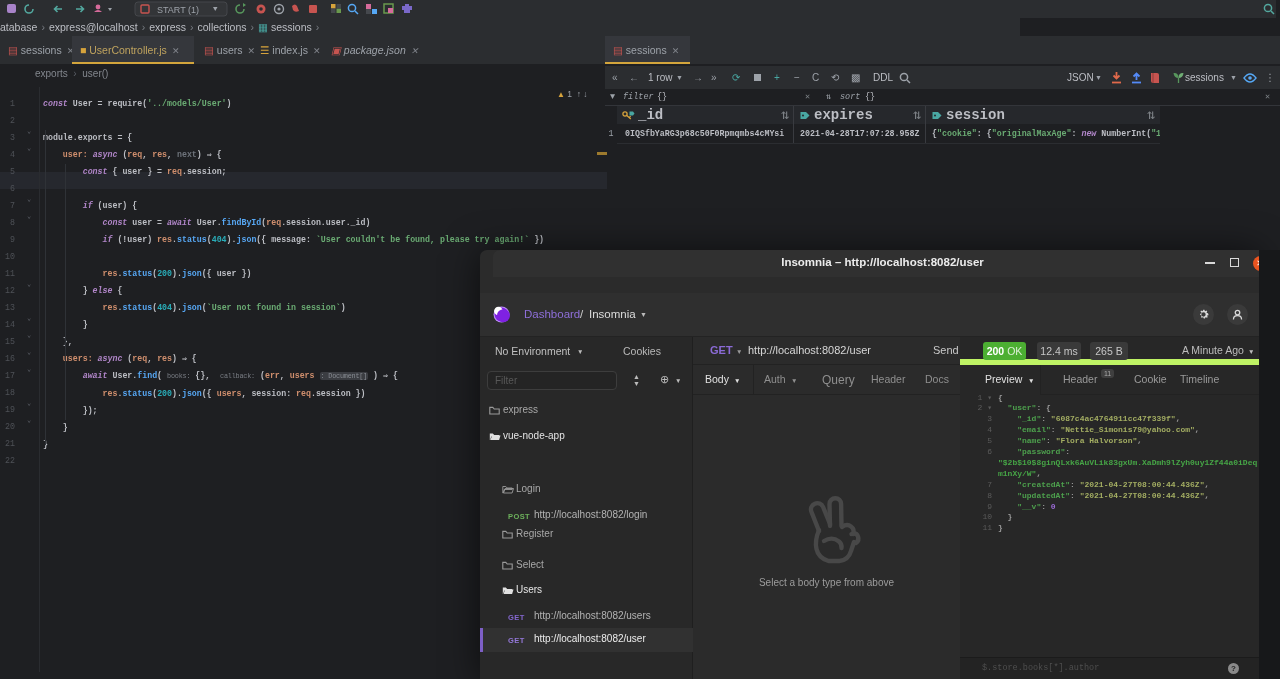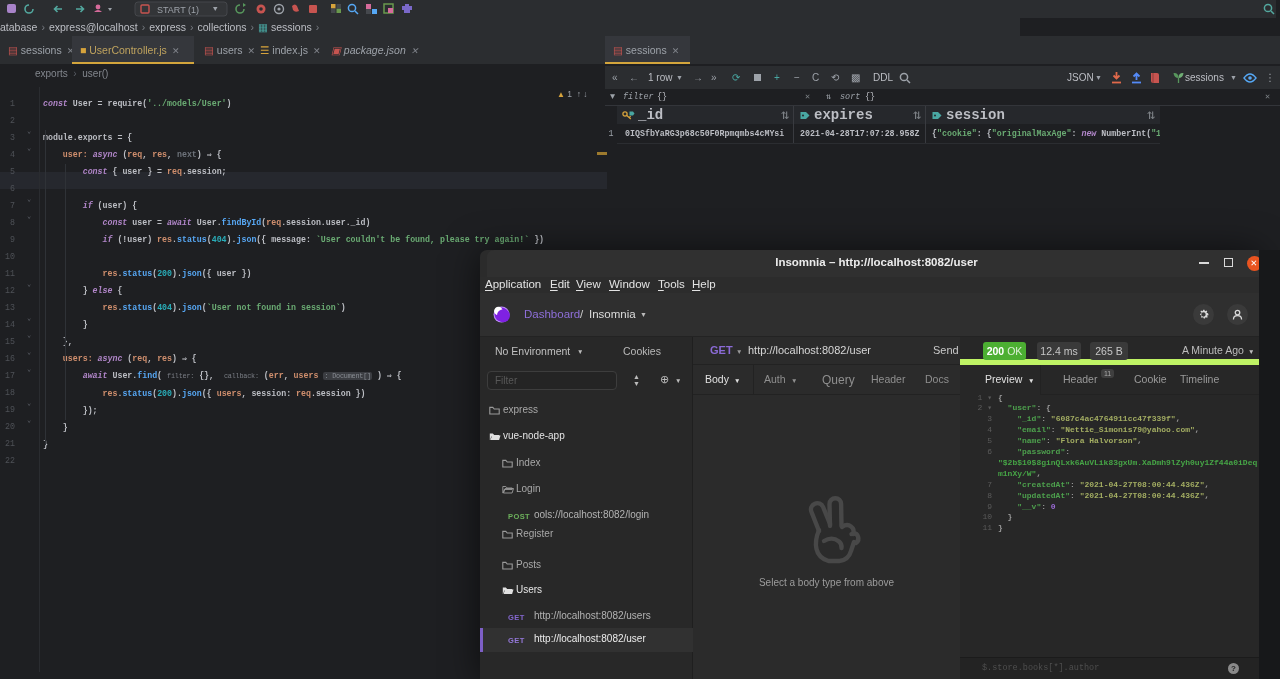--- a/index.html
+++ b/index.html
@@ -36,21 +36,21 @@
   #dbfilter{left:605px;top:89px;width:675px;height:17px;background:#1e1f22;border-bottom:1px solid #33353a;box-sizing:border-box;
      font-family:"Liberation Mono",monospace;font-size:8.5px;color:#9da2a9;}
   #dbheader{left:617px;top:106px;width:543px;height:18px;background:#26282c;
      font-family:"Liberation Mono",monospace;font-size:14px;color:#bcbec4;font-weight:bold;}
   #dbrow{left:617px;top:124px;width:543px;height:20px;background:#1e1f22;border-bottom:1px solid #2b2d31;box-sizing:border-box;
      font-family:"Liberation Mono",monospace;font-size:8.3px;color:#bcbec4;font-weight:bold;white-space:nowrap;overflow:hidden;}
   .colsep{position:absolute;top:0;bottom:0;width:1px;background:#393b40;}
   
   #insomnia{left:480px;top:250px;width:779px;height:429px;background:#2b2b2b;border-radius:7px 7px 0 0;
      box-shadow:0 2px 36px rgba(0,0,0,.6);}
-  #ititle{left:7px;top:0;width:779px;height:27px;background:#303030;border-radius:7px 7px 0 0;}
+  #ititle{left:13px;top:0;width:779px;height:27px;background:#303030;border-radius:7px 7px 0 0;}
   #ititle .t{position:absolute;width:100%;text-align:center;top:6px;font-size:11.5px;font-weight:bold;color:#ececec;}
   #imenu{left:0;top:27px;width:779px;height:16px;background:#2c2c2c;color:#e3e3e3;font-size:11.5px;}
   #imenu span{position:absolute;top:1px;}
   #imenu u{text-decoration:underline;text-underline-offset:1.5px;}
   #ihead{left:0;top:43px;width:779px;height:44px;background:#2f2f2f;border-bottom:1px solid #232323;box-sizing:border-box;}
   #isidebar{left:0;top:87px;width:213px;height:342px;background:#282828;border-right:1px solid #1f1f1f;box-sizing:border-box;}
   #imid{left:213px;top:87px;width:267px;height:342px;background:#2b2b2b;}
   #iresp{left:480px;top:87px;width:299px;height:342px;background:#272727;}
   .srow{position:absolute;left:0;width:213px;height:26px;color:#a8a8a8;font-size:10px;}
   .srow .txt{position:absolute;top:6px;}
@@ -148,21 +148,21 @@
         <span class="kw">if</span> (user) {
             <span class="kw">const</span> user = <span class="kw">await</span> User.<span class="mth">findById</span>(<span class="prm">req</span>.session.user._id)
             <span class="kw">if</span> (!user) <span class="prm">res</span>.<span class="mth">status</span>(<span class="num">404</span>).<span class="mth">json</span>({ message: <span class="str">`User couldn't be found, please try again!`</span> })
 
             <span class="prm">res</span>.<span class="mth">status</span>(<span class="num">200</span>).<span class="mth">json</span>({ user })
         } <span class="kw">else</span> {
             <span class="prm">res</span>.<span class="mth">status</span>(<span class="num">404</span>).<span class="mth">json</span>(<span class="str">`User not found in session`</span>)
         }
     },
     <span class="prm">users:</span> <span class="kw">async</span> (<span class="prm">req</span>, <span class="prm">res</span>) ⇒ {
-        <span class="kw">await</span> User.<span class="mth">find</span>( <span class="inlay">filter:</span> {},  <span class="inlay">callback:</span> (<span class="prm">err</span>, <span class="prm">users</span> <span class="chip">: Document[]</span> ) ⇒ {
+        <span class="kw">await</span> User.<span class="mth">find</span>( <span class="inlay">books:</span> {},  <span class="inlay">callback:</span> (<span class="prm">err</span>, <span class="prm">users</span> <span class="chip">: Document[]</span> ) ⇒ {
             <span class="prm">res</span>.<span class="mth">status</span>(<span class="num">200</span>).<span class="mth">json</span>({ <span class="prm">users</span>, session: <span class="prm">req</span>.session })
         });
     }
 }</pre>
   <div class="abs" style="left:27px;top:87px;font-family:'Liberation Mono',monospace;font-size:7px;line-height:17px;color:#5a5e66;white-space:pre;">
 <span style="position:absolute;top:36px;">⌄</span><span style="position:absolute;top:53px;">⌄</span><span style="position:absolute;top:104px;">⌄</span><span style="position:absolute;top:121px;">⌄</span><span style="position:absolute;top:189px;">⌄</span><span style="position:absolute;top:223px;">⌄</span><span style="position:absolute;top:240px;">⌄</span><span style="position:absolute;top:257px;">⌄</span><span style="position:absolute;top:274px;">⌄</span><span style="position:absolute;top:308px;">⌄</span><span style="position:absolute;top:325px;">⌄</span></div>
   <div id="warnw" class="abs"><span style="color:#d6a33c;font-size:8px;">▲</span><span style="font-size:8.5px;"> 1&nbsp; ↑ ↓</span></div>
   <div class="iguide" style="left:45px;top:130px;height:315px;"></div>
   <div class="iguide" style="left:65px;top:164px;height:256px;"></div>
   <div class="iguide" style="left:39px;top:87px;height:585px;background:#2a2c30;"></div>
@@ -257,28 +257,20 @@
   <div class="abs" style="left:605px;top:124px;width:12px;height:20px;background:#1e1f22;color:#9da2a9;font-family:'Liberation Mono',monospace;font-size:8.3px;text-align:center;line-height:20px;">1</div>
 
   <div id="insomnia" class="abs">
     <div id="ititle" class="abs">
         <span class="t">Insomnia – http://localhost:8082/user</span>
       <span class="abs" style="left:712px;top:12px;width:10px;height:1.6px;background:#d9d9d9;"></span>
       <span class="abs" style="left:737px;top:7.5px;width:9px;height:9px;border:1.5px solid #d9d9d9;box-sizing:border-box;"></span>
       <span class="abs" style="left:759.5px;top:6px;width:15px;height:15px;border-radius:50%;background:#e95420;"></span>
       <span class="abs" style="left:763.2px;top:7.5px;color:#fff;font-size:8.5px;">✕</span>
     </div>
-    <div id="imenu" class="abs">
-      <span style="left:5px"><u>A</u>pplication</span>
-      <span style="left:70px"><u>E</u>dit</span>
-      <span style="left:96px"><u>V</u>iew</span>
-      <span style="left:129px"><u>W</u>indow</span>
-      <span style="left:178px"><u>T</u>ools</span>
-      <span style="left:212px"><u>H</u>elp</span>
-    </div>
     <div id="ihead" class="abs">
       <svg width="17" height="17" viewBox="0 0 17 17" style="position:absolute;left:13px;top:13px;">
         <circle cx="8.5" cy="8.5" r="8" fill="#bb8ef5"></circle>
         <circle cx="8.5" cy="8.5" r="6.9" fill="#7f21e3"></circle>
         <circle cx="5.4" cy="5" r="4.3" fill="#ffffff"></circle>
         <circle cx="10.4" cy="9.7" r="6.5" fill="#7f21e3"></circle>
       </svg>
       <span class="abs" style="left:36px;top:15px;font-size:11.5px;font-weight:normal;color:#8e6fd9;padding-left:8px;">Dashboard</span>
       <span class="abs" style="left:100px;top:15px;font-size:11.5px;color:#cfcfcf;">/</span>
       <span class="abs" style="left:109px;top:15px;font-size:11.5px;color:#dcdcdc;">Insomnia</span>
@@ -318,55 +310,47 @@
           <span class="txt" style="left:23px;">express</span>
         </div>
       <div class="srow" style="top:87px;">
           <span class="fold" style="left:9px;">
             <svg width="12" height="9" viewBox="0 0 12 9">
               <path d="M.8 8 v-6.5 h3 l1.4 1.5 h5 v1.5 h-8 l-1 3.5z M1.5 8 l1.6-4.5 h8.4 l-1.4 4.5z" fill="#e0e0e0"></path>
             </svg>
           </span>
           <span class="txt" style="left:23px;color:#e2e2e2;">vue-node-app</span>
         </div>
-      <div class="srow" style="top:114px;">
-          <span class="fold" style="left:22px;">
-            <svg width="11" height="9" viewBox="0 0 11 9">
-              <path d="M.8 2 v6 h9.4 v-5 h-5 l-1.4-1.6 h-3z" fill="none" stroke="#9a9a9a" stroke-width="1.1"></path>
-            </svg>
-          </span>
-          <span class="txt" style="left:36px;">Index</span>
-        </div>
       <div class="srow" style="top:140px;">
           <span class="fold" style="left:22px;">
             <svg width="12" height="9" viewBox="0 0 12 9">
               <path d="M.8 8 v-6.5 h3 l1.4 1.5 h5 v1.5 h-8 l-1 3.5z M1.5 8 l1.6-4.5 h8.4 l-1.4 4.5z" fill="none" stroke="#9a9a9a" stroke-width="0.9"></path>
             </svg>
           </span>
           <span class="txt" style="left:36px;">Login</span>
         </div>
       <div class="srow" style="top:166px;">
           <span class="badge" style="left:28px;top:9px;color:#6db15c;">POST</span>
-          <span class="txt" style="left:54px;color:#b3b3b3;">ools://localhost:8082/login</span>
+          <span class="txt" style="left:54px;color:#b3b3b3;">http://localhost:8082/login</span>
         </div>
       <div class="srow" style="top:185px;">
           <span class="fold" style="left:22px;">
             <svg width="11" height="9" viewBox="0 0 11 9">
               <path d="M.8 2 v6 h9.4 v-5 h-5 l-1.4-1.6 h-3z" fill="none" stroke="#9a9a9a" stroke-width="1.1"></path>
             </svg>
           </span>
           <span class="txt" style="left:36px;">Register</span>
         </div>
       <div class="srow" style="top:216px;">
           <span class="fold" style="left:22px;">
             <svg width="11" height="9" viewBox="0 0 11 9">
               <path d="M.8 2 v6 h9.4 v-5 h-5 l-1.4-1.6 h-3z" fill="none" stroke="#9a9a9a" stroke-width="1.1"></path>
             </svg>
           </span>
-          <span class="txt" style="left:36px;">Posts</span>
+          <span class="txt" style="left:36px;">Select</span>
         </div>
       <div class="srow" style="top:241px;">
           <span class="fold" style="left:22px;">
             <svg width="12" height="9" viewBox="0 0 12 9">
               <path d="M.8 8 v-6.5 h3 l1.4 1.5 h5 v1.5 h-8 l-1 3.5z M1.5 8 l1.6-4.5 h8.4 l-1.4 4.5z" fill="#e0e0e0"></path>
             </svg>
           </span>
           <span class="txt" style="left:36px;color:#e6e6e6;">Users</span>
         </div>
       <div class="srow" style="top:267px;">

